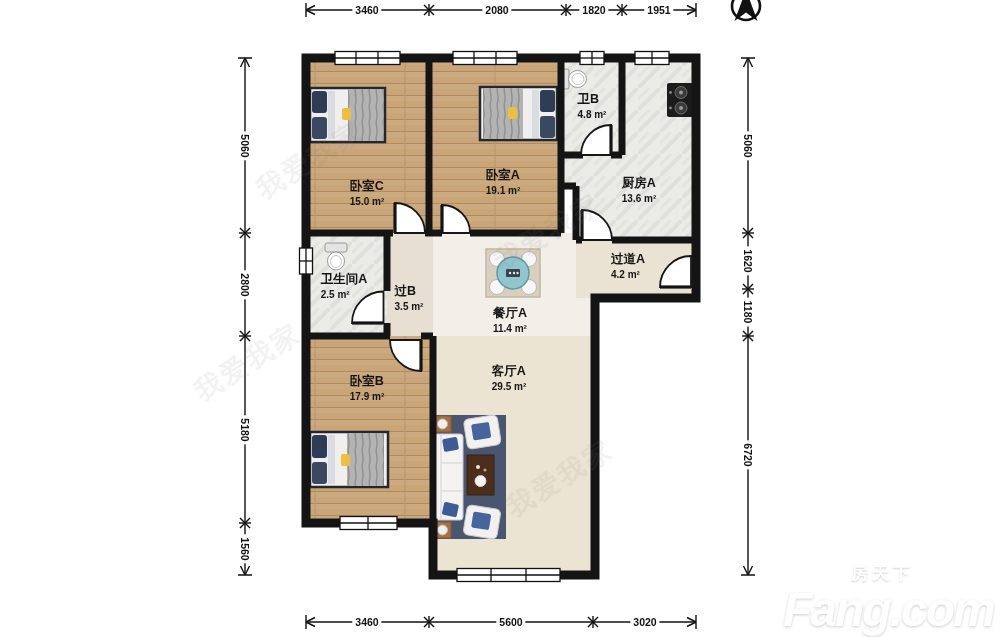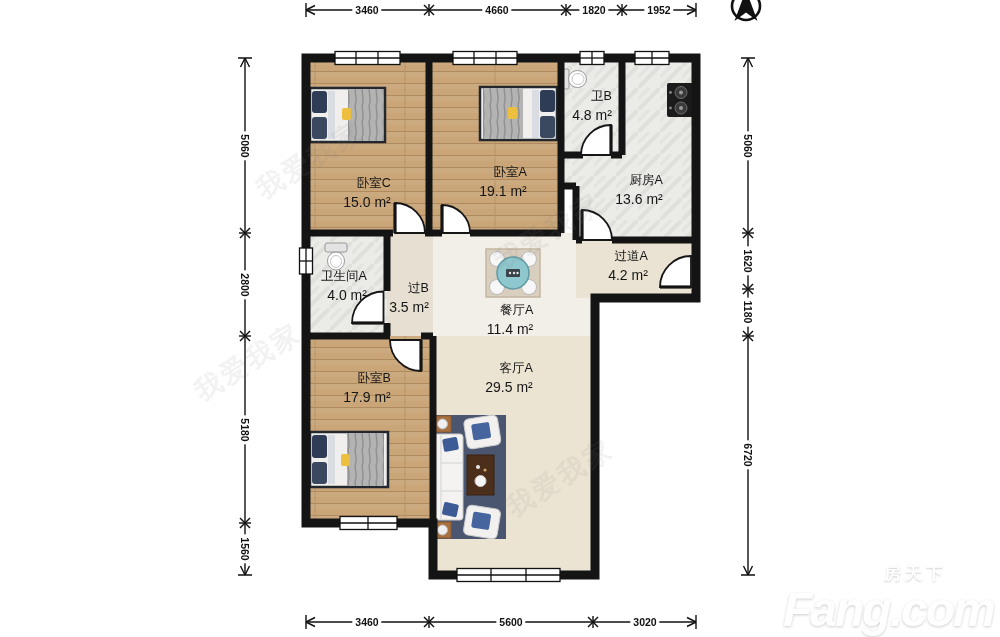--- a/index.html
+++ b/index.html
@@ -1,32 +1,32 @@
 <!DOCTYPE html>
 <html><head>
 <meta charset="utf-8">
 <style>
   html,body{margin:0;padding:0;background:#fff;}
   #canvas{position:relative;width:1000px;height:637px;background:#fff;overflow:hidden;
           font-family:"Liberation Sans","DejaVu Sans",sans-serif;}
   #plan-svg{position:absolute;left:0;top:0;}
-  .room-label{position:absolute;transform:translate(-50%,-50%);text-align:right;
-              font-weight:normal;color:#151515;line-height:1.45;white-space:nowrap;z-index:5;}
+  .room-label{position:absolute;transform:translate(-50%,-50%);text-align:left;
+              font-weight:bold;color:#151515;line-height:1.45;white-space:nowrap;z-index:5;}
   .room-label .rname{font-size:12.5px;}
-  .room-label .rarea{font-size:14px;}
+  .room-label .rarea{font-size:10px;}
   .dim{position:absolute;transform:translate(-50%,-50%);font-size:10.5px;font-weight:bold;
        color:#111;background:#fff;padding:0 3px;z-index:6;white-space:nowrap;}
   .dim.vert{transform:translate(-50%,-50%) rotate(90deg);}
   .wm{position:absolute;transform:translate(-50%,-50%) rotate(-32deg);font-size:27px;
       font-weight:bold;color:rgba(125,125,125,0.10);letter-spacing:3px;white-space:nowrap;z-index:4;}
   .fang-logo{position:absolute;right:2px;bottom:2px;width:215px;height:70px;color:#fff;z-index:7;}
   .fang-en{position:absolute;left:0px;bottom:-2px;font-size:48px;font-weight:bold;font-style:italic;
            letter-spacing:-2px;text-shadow:0 1px 3px rgba(0,0,0,0.20);margin-top:20px;}
   .fang-cn{position:absolute;left:68px;top:-3px;font-size:17px;font-weight:bold;letter-spacing:4px;
-           text-shadow:0 1px 2px rgba(0,0,0,0.20);margin-left:33px;}
+           text-shadow:0 1px 2px rgba(0,0,0,0.20);}
 </style>
 </head>
 <body>
 
 <div id="canvas">
 
 <svg id="plan-svg" width="1000" height="637" viewBox="0 0 1000 637">
   <defs>
     <pattern id="wood" width="90" height="12" patternUnits="userSpaceOnUse">
       <rect width="90" height="12" fill="#c9a578"></rect>
@@ -277,21 +277,21 @@
   <div class="room-label" style="left:592px;top:106px">
     <div class="rname">卫B</div>
     <div class="rarea">4.8 m²</div>
   </div>
   <div class="room-label" style="left:639px;top:190px">
     <div class="rname">厨房A</div>
     <div class="rarea">13.6 m²</div>
   </div>
   <div class="room-label" style="left:344px;top:286px">
     <div class="rname">卫生间A</div>
-    <div class="rarea">4.0 m²</div>
+    <div class="rarea">2.5 m²</div>
   </div>
   <div class="room-label" style="left:409px;top:298px">
     <div class="rname">过B</div>
     <div class="rarea">3.5 m²</div>
   </div>
   <div class="room-label" style="left:510px;top:320px">
     <div class="rname">餐厅A</div>
     <div class="rarea">11.4 m²</div>
   </div>
   <div class="room-label" style="left:628px;top:266px">
@@ -301,23 +301,23 @@
   <div class="room-label" style="left:367px;top:388px">
     <div class="rname">卧室B</div>
     <div class="rarea">17.9 m²</div>
   </div>
   <div class="room-label" style="left:509px;top:378px">
     <div class="rname">客厅A</div>
     <div class="rarea">29.5 m²</div>
   </div>
 
   <span class="dim" style="left:367px;top:10px">3460</span>
-  <span class="dim" style="left:497px;top:10px">4660</span>
+  <span class="dim" style="left:497px;top:10px">2080</span>
   <span class="dim" style="left:594px;top:10px">1820</span>
-  <span class="dim" style="left:659px;top:10px">1952</span>
+  <span class="dim" style="left:659px;top:10px">1951</span>
 
   <span class="dim" style="left:367px;top:622px">3460</span>
   <span class="dim" style="left:511px;top:622px">5600</span>
   <span class="dim" style="left:645px;top:622px">3020</span>
 
   <span class="dim vert" style="left:245px;top:146px">5060</span>
   <span class="dim vert" style="left:245px;top:285px">2800</span>
   <span class="dim vert" style="left:245px;top:430px">5180</span>
   <span class="dim vert" style="left:245px;top:549px">1560</span>
 

